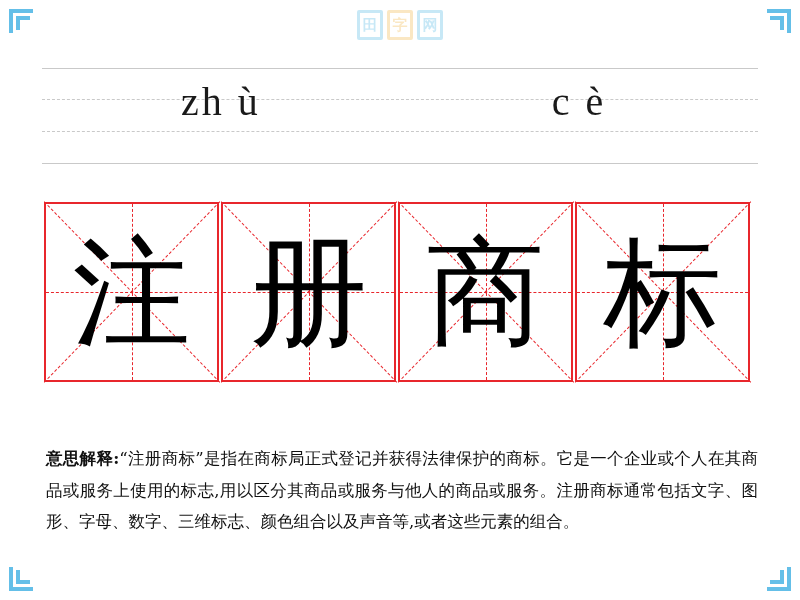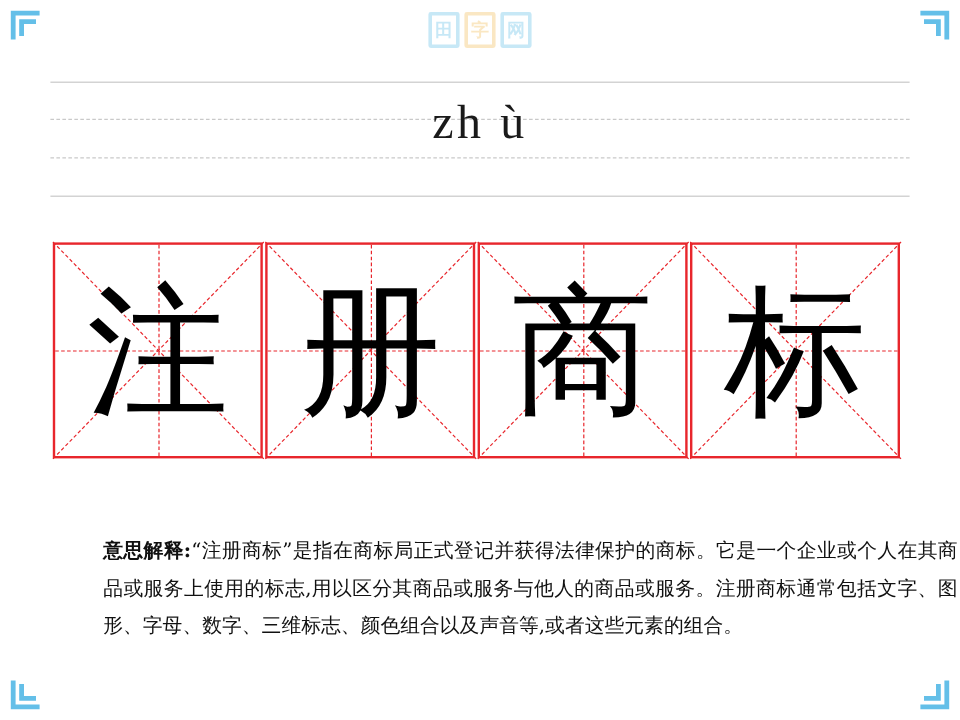--- a/index.html
+++ b/index.html
@@ -166,21 +166,20 @@
   .explain {
     position: absolute;
     left: 46px;
     top: 443px;
     width: 712px;
     font-family: "DejaVu Serif", serif;
     font-size: 16.5px;
     line-height: 1.92;
     color: #111111;
     text-align: justify;
-    margin-left: 40px;
   }
   .explain .label {
     font-weight: bold;
   }
 </style>
 </head>
 <body>
 
 <svg class="corner tl" viewBox="0 0 26 26">
   <path d="M1 1 H25 V5 H5 V25 H1 Z" fill="#49b4e4"></path>
@@ -205,20 +204,21 @@
   <div class="logo-box">网</div>
 </div>
 
 <div class="pinyin-wrap">
   <div class="staff-line solid l1"></div>
   <div class="staff-line l2"></div>
   <div class="staff-line l3"></div>
   <div class="staff-line solid l4"></div>
   <div class="pinyin-row">
     <div class="pinyin-cell">zh ù</div>
+    <div class="pinyin-cell">c è</div>
   </div>
 </div>
 
 <div class="grid-wrap">
 
   <div class="cell">
     <div class="d">
       <div class="hline"></div>
       <div class="vline"></div>
       <div class="diag a"></div>

